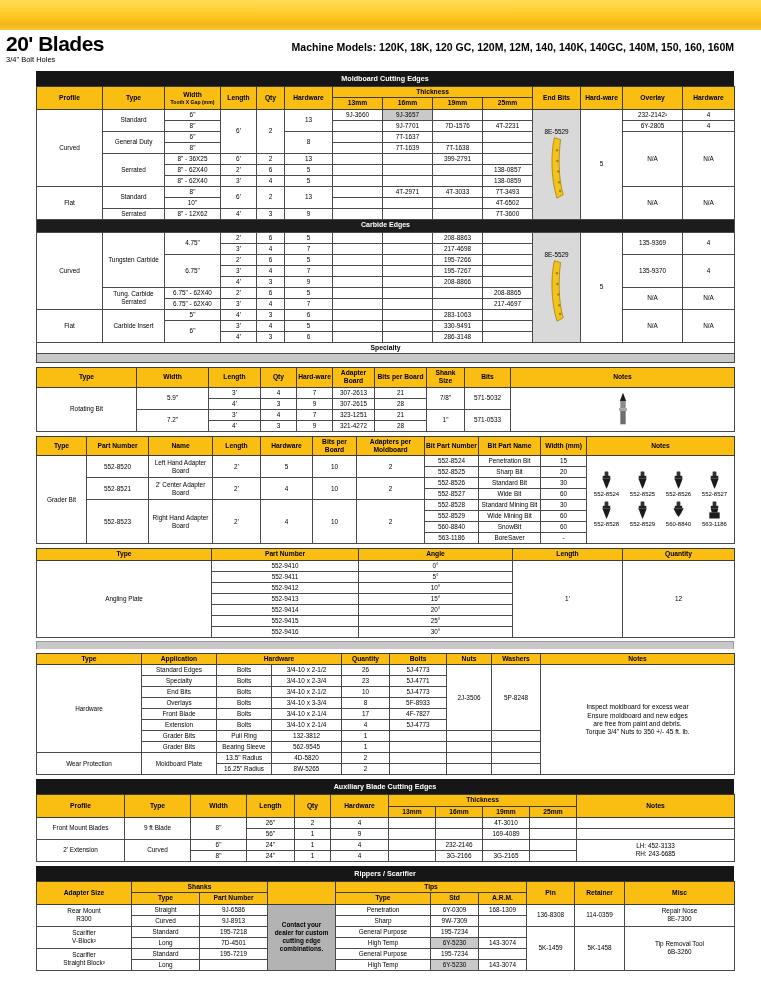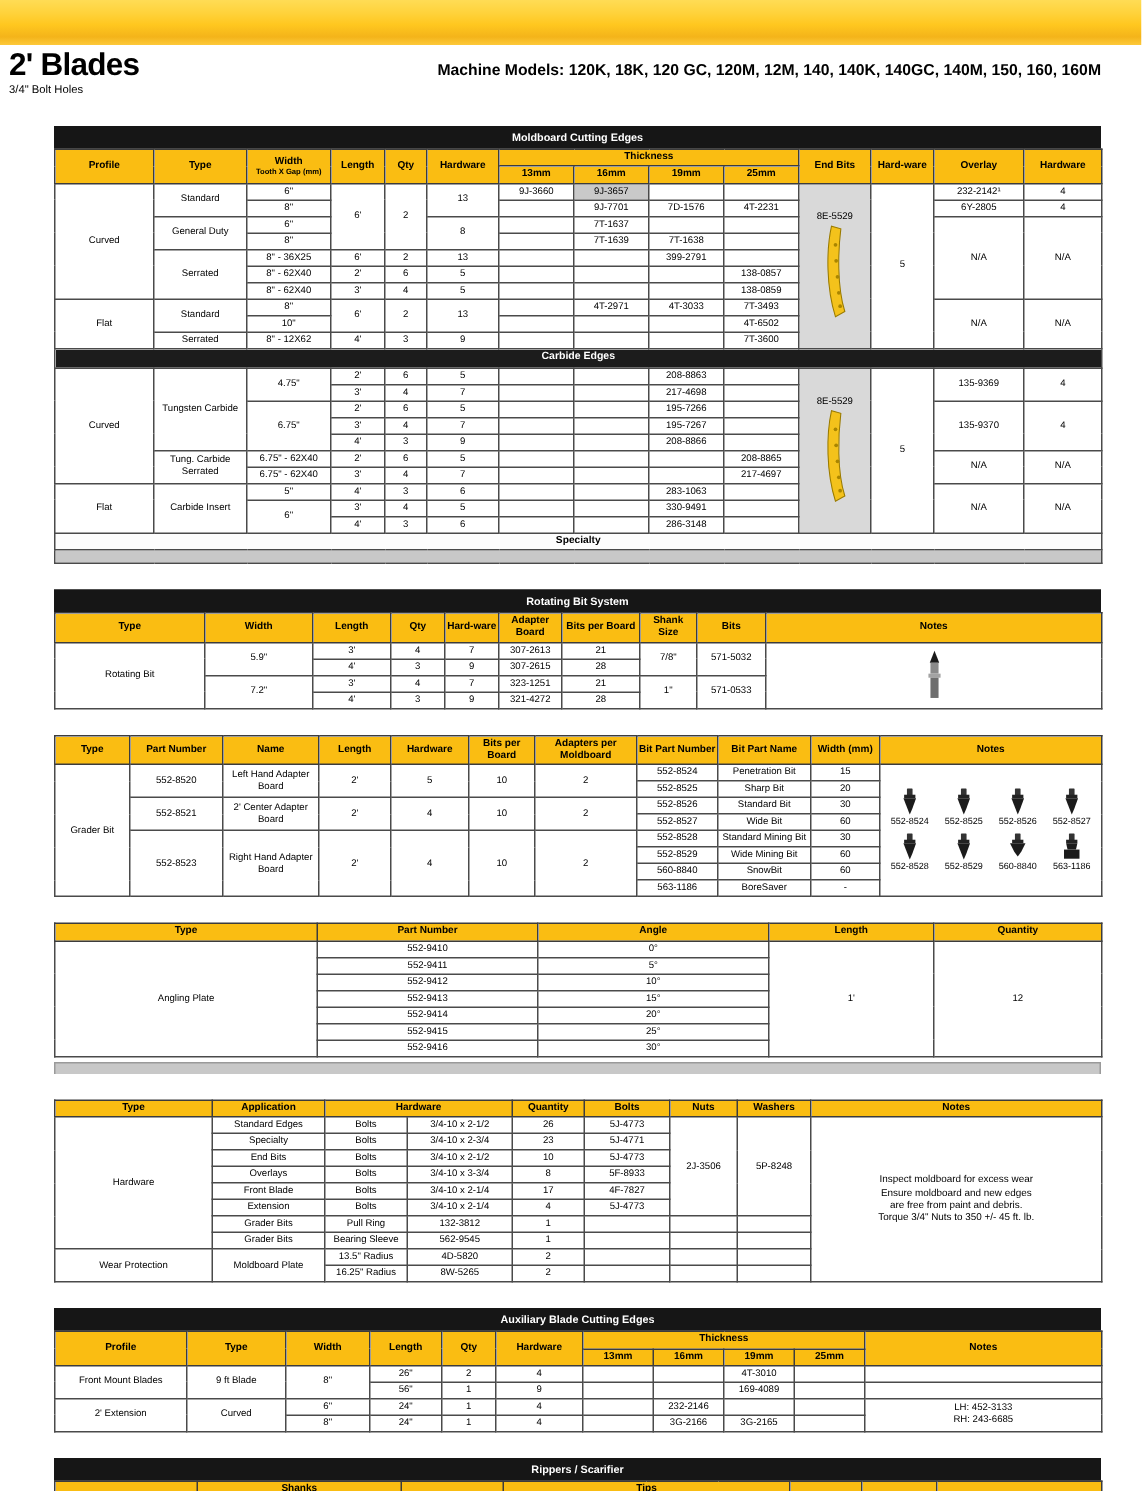--- a/index.html
+++ b/index.html
@@ -9,21 +9,21 @@
   }
   .topband {
     height: 30px;
     background: linear-gradient(180deg, #ffdc55 0%, #ffd23a 30%, #ffc71f 55%, #f4b41a 82%, #fdc93a 100%);
   }
   .pagehead { display: flex; justify-content: space-between; align-items: flex-start; padding: 3px 27px 3px 6px; }
   .pagehead h1 { margin: 0; font-size: 21px; font-weight: bold; letter-spacing: -0.5px; line-height: 1; }
   .subtitle { font-size: 7.5px; margin-top: 1px; }
   .models { font-size: 10.5px; font-weight: bold; margin-top: 8px; text-align: right; }
   .content { padding: 0 27px 0 36px; }
-  .section { margin-top: 17px; }
+  .section { margin-top: 4px; }
   .titleband {
     background: #161616; color: #fff; text-align: center; font-weight: bold;
     font-size: 7.2px; padding: 2px 0; border: 1px solid #161616;
   }
   table { border-collapse: collapse; table-layout: fixed; width: 698px; }
   th, td {
     border: 1px solid #4a4a4a; text-align: center; vertical-align: middle;
     font-size: 6.4px; line-height: 1.25; padding: 1px 1px; overflow: hidden;
     background: #fff; height: 10px;
   }
@@ -44,21 +44,21 @@
   .gbit .gl { font-size: 6px; margin-top: 1px; }
   .icondiv { display: flex; justify-content: center; }
 </style>
 </head>
 <body>
 
 <div class="topband"></div>
 
 <div class="pagehead">
   <div>
-    <h1>2' Blades</h1>
+    <h1>20' Blades</h1>
     <div class="subtitle">3/4" Bolt Holes</div>
   </div>
   <div class="models">Machine Models: 120K, 18K, 120 GC, 120M, 12M, 140, 140K, 140GC, 140M, 150, 160, 160M</div>
 </div>
 
 <div class="content">
   <div id="tables">
       <div class="section">
         <div class="titleband">Moldboard Cutting Edges</div>
         <table>
@@ -344,21 +344,20 @@
             <tr>
               <td colspan="14" class="band-light">Specialty</td>
             </tr>
             <tr>
               <td colspan="14" class="band-gray"></td>
             </tr>
           </tbody>
         </table>
       </div>
       <div class="section">
-        <div class="titleband">Rotating Bit System</div>
         <table>
           <colgroup>
             <col style="width: 100px;">
             <col style="width: 72px;">
             <col style="width: 52px;">
             <col style="width: 36px;">
             <col style="width: 36px;">
             <col style="width: 42px;">
             <col style="width: 52px;">
             <col style="width: 38px;">

